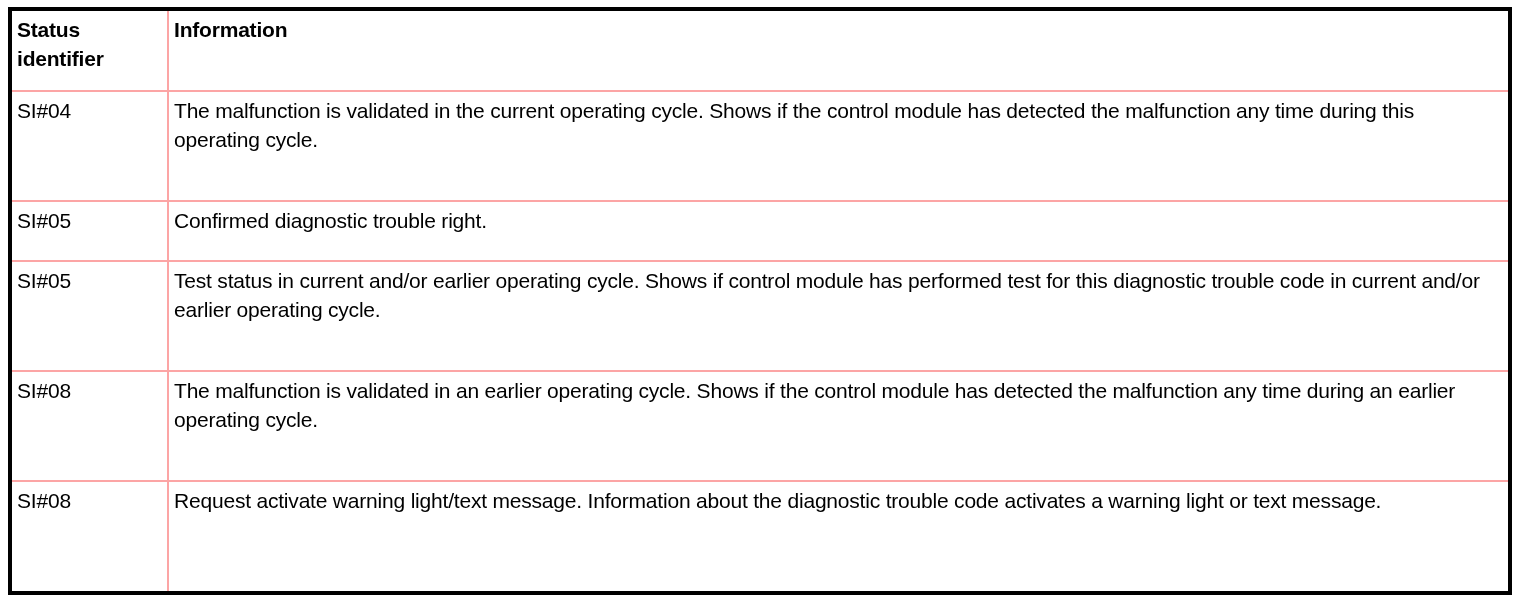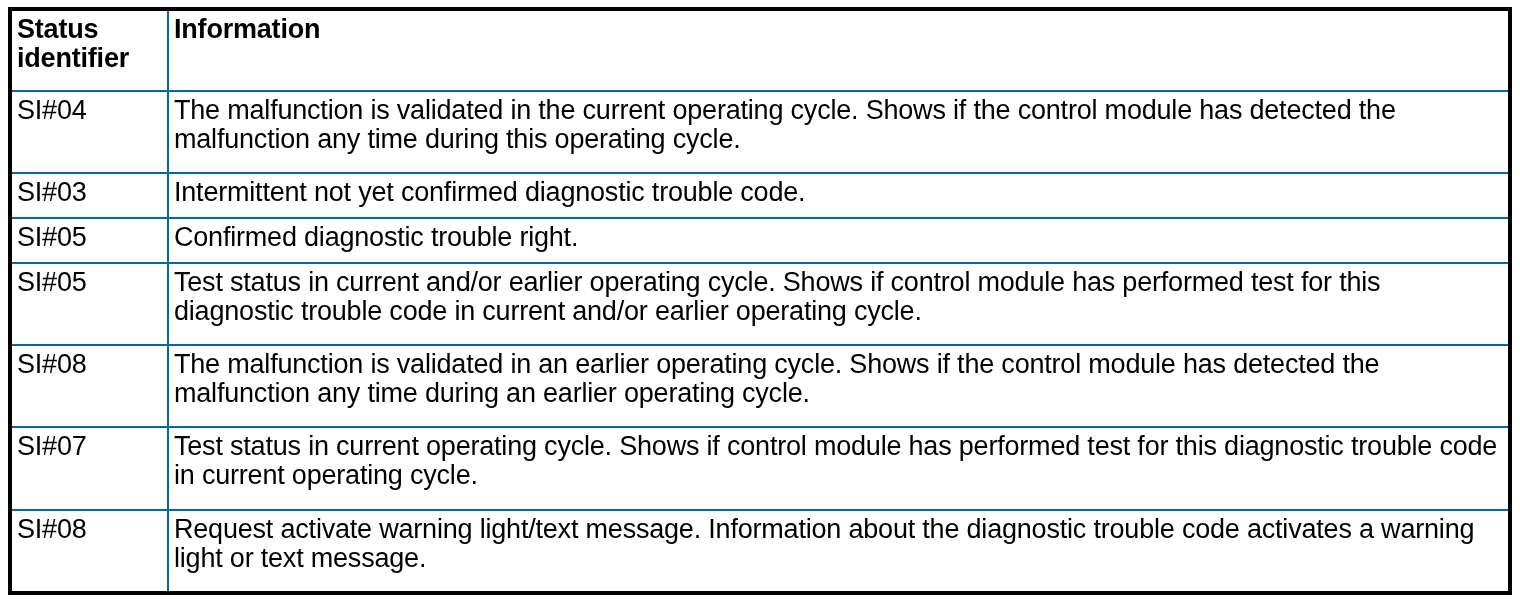--- a/index.html
+++ b/index.html
@@ -18,25 +18,25 @@
   table.doc-table {
     width: 100%;
     height: 588px;
     border-collapse: collapse;
     table-layout: fixed;
     border: 4px solid #000000;
     background: #ffffff;
   }
   table.doc-table th,
   table.doc-table td {
-    border: 2px solid #0369a1;
+    border: 2px solid #fca5a5;
     vertical-align: top;
     text-align: left;
     padding: 4px 6px 9px 5px;
-    font-size: 27px;
+    font-size: 21px;
     line-height: 29px;
     letter-spacing: -0.2px;
     overflow: hidden;
   }
   table.doc-table th {
     font-weight: bold;
   }
   col.col-status { width: 158px; }
   col.col-explanation { width: auto; }
   tr.header-row th { height: 66px; }
@@ -56,37 +56,29 @@
       <th>Status identifier</th>
       <th>Information</th>
     </tr>
   </thead>
   <tbody id="table-body">
       <tr class="row-2line">
         <td>SI#04</td>
         <td>The malfunction is validated in the current operating cycle. Shows if the control module has detected the malfunction any time during this operating cycle.</td>
       </tr>
       <tr class="row-1line">
-        <td>SI#03</td>
-        <td>Intermittent not yet confirmed diagnostic trouble code.</td>
-      </tr>
-      <tr class="row-1line">
         <td>SI#05</td>
         <td>Confirmed diagnostic trouble right.</td>
       </tr>
       <tr class="row-2line">
         <td>SI#05</td>
         <td>Test status in current and/or earlier operating cycle. Shows if control module has performed test for this diagnostic trouble code in current and/or earlier operating cycle.</td>
       </tr>
       <tr class="row-2line">
         <td>SI#08</td>
         <td>The malfunction is validated in an earlier operating cycle. Shows if the control module has detected the malfunction any time during an earlier operating cycle.</td>
       </tr>
       <tr class="row-2line">
-        <td>SI#07</td>
-        <td>Test status in current operating cycle. Shows if control module has performed test for this diagnostic trouble code in current operating cycle.</td>
-      </tr>
-      <tr class="row-2line">
         <td>SI#08</td>
         <td>Request activate warning light/text message. Information about the diagnostic trouble code activates a warning light or text message.</td>
       </tr>
     </tbody>
 </table>
 
 </body></html>

